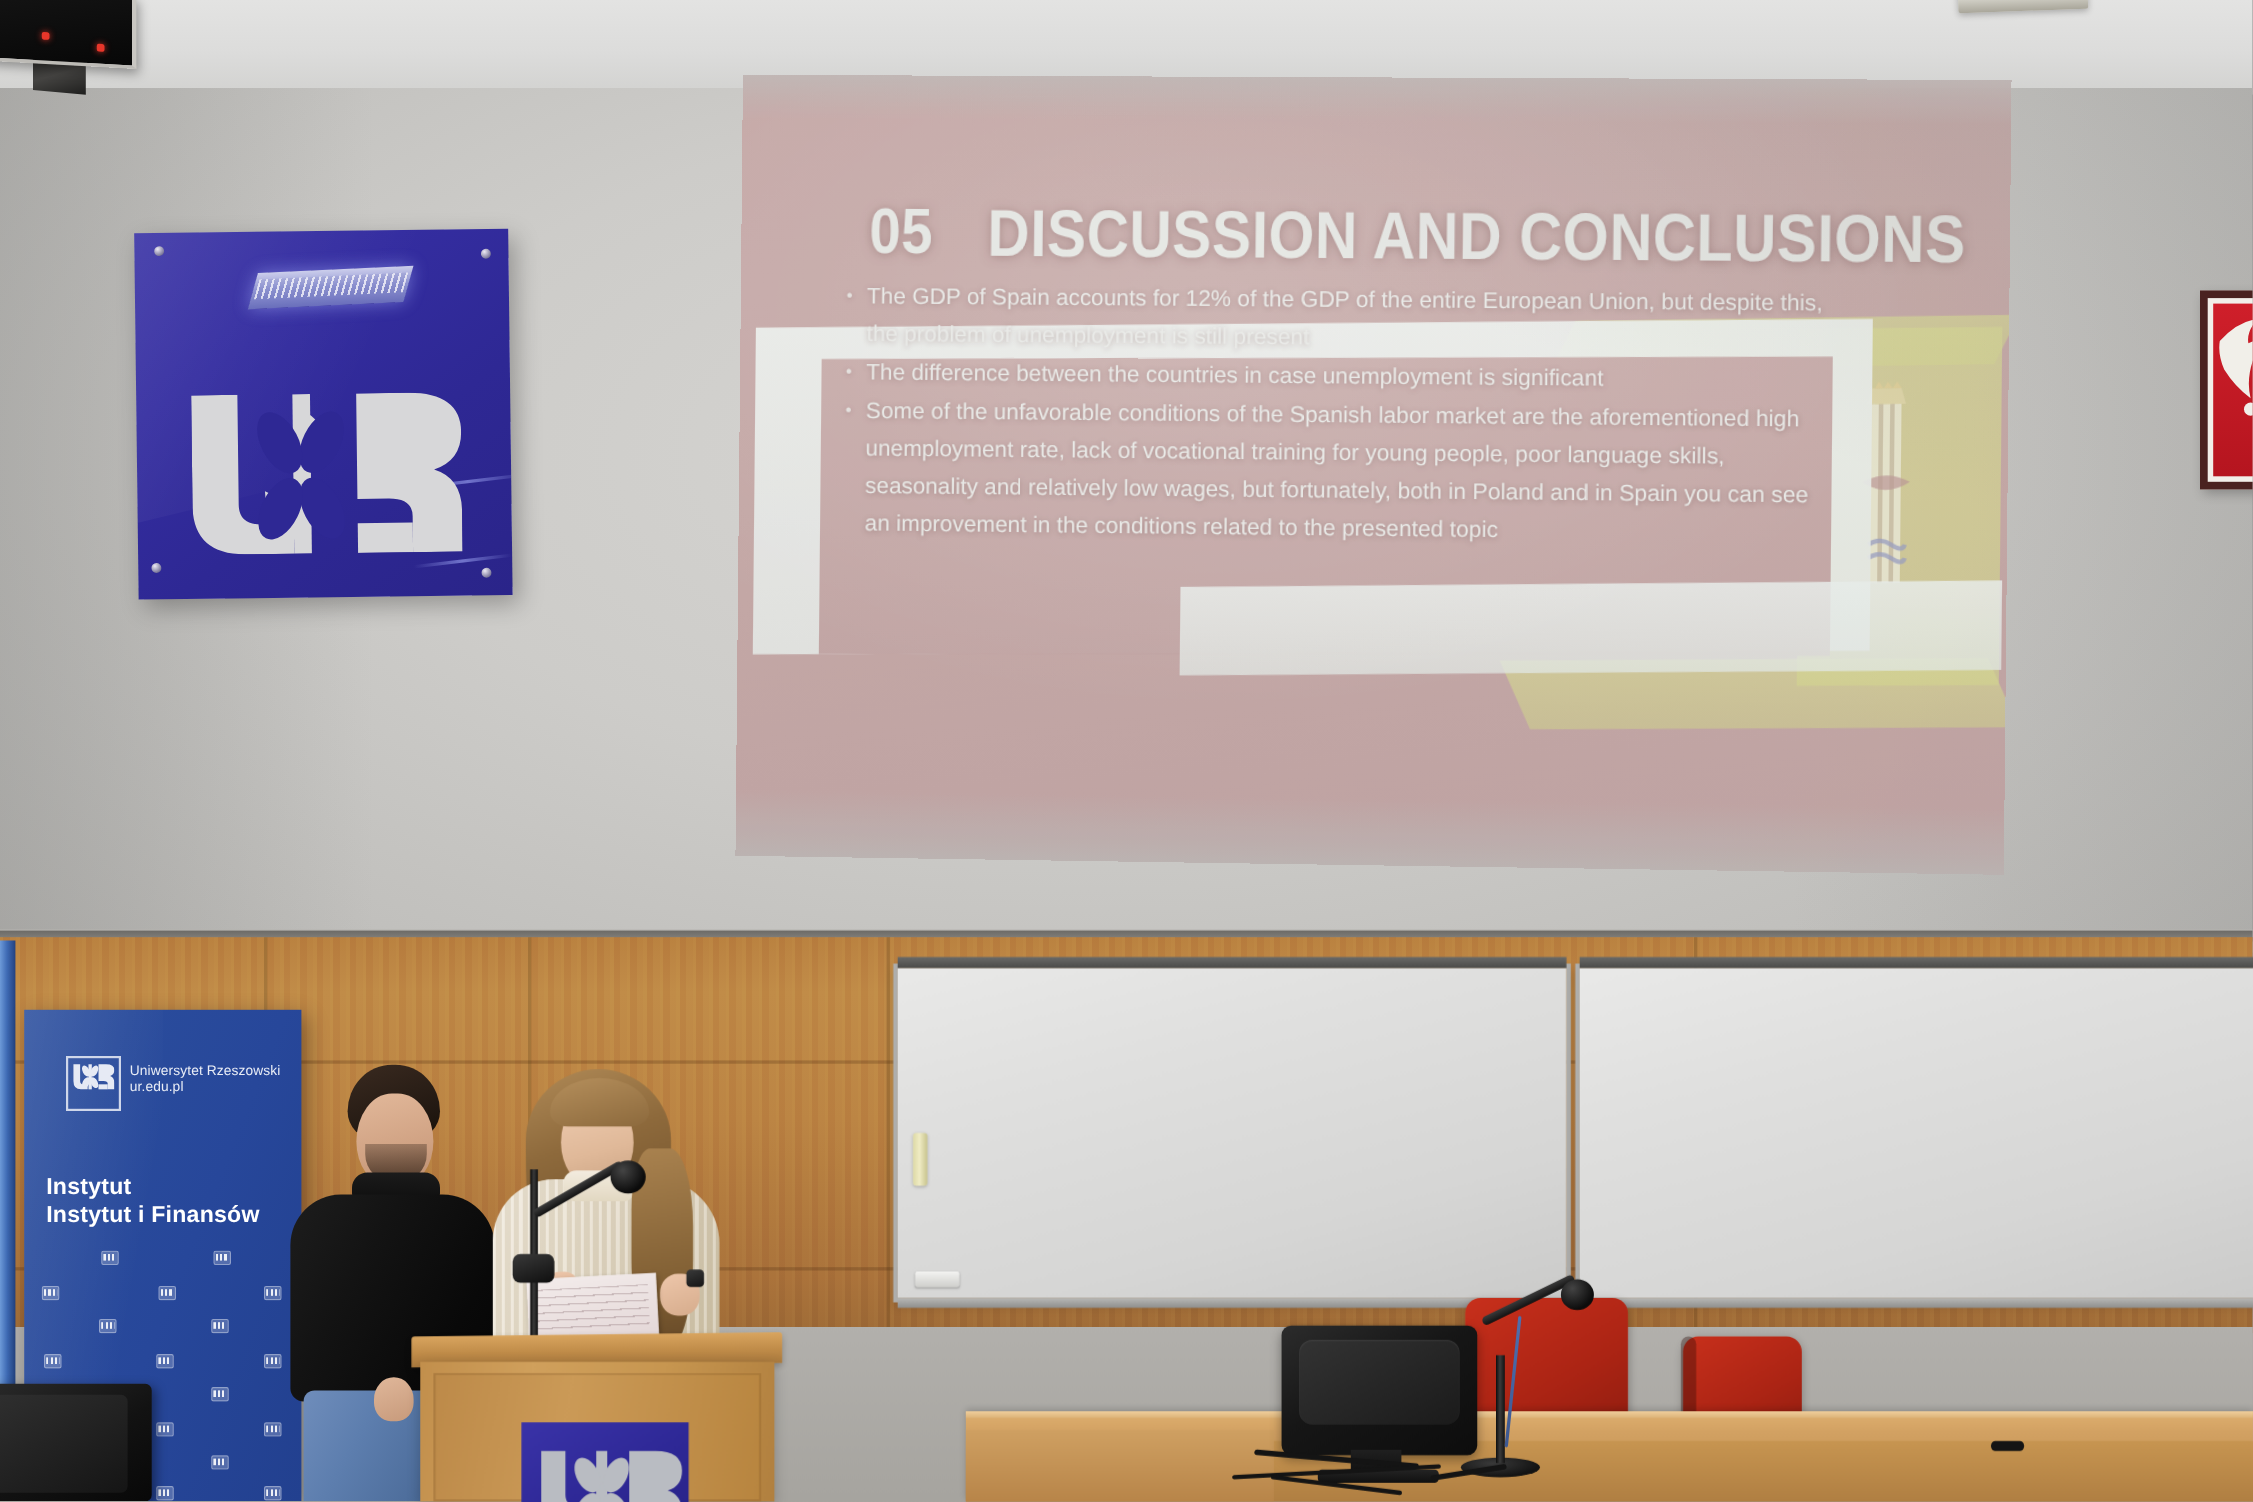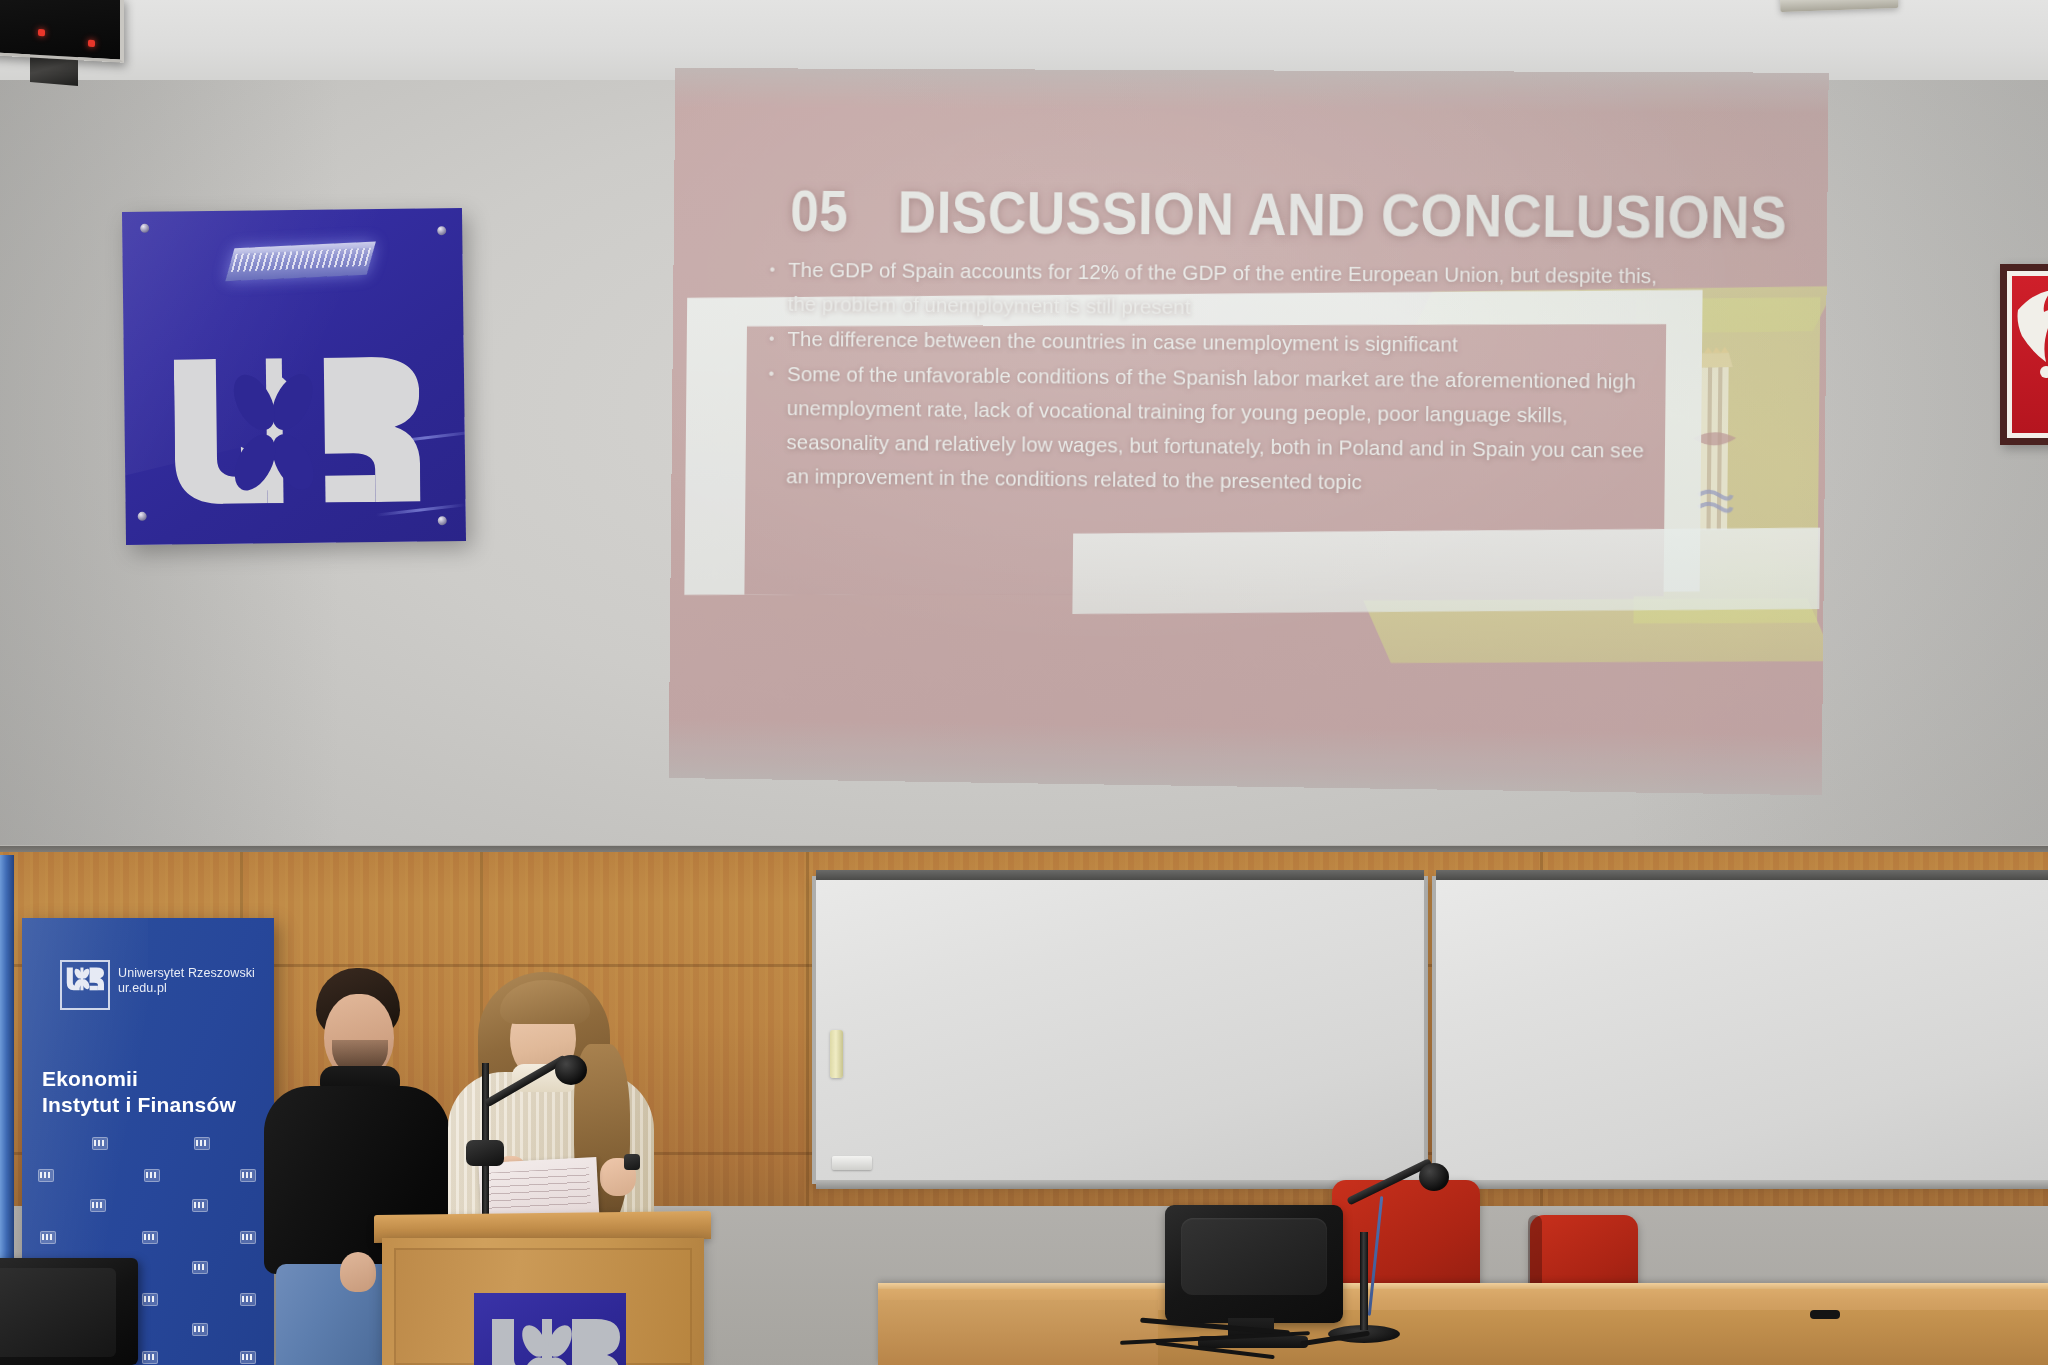--- a/index.html
+++ b/index.html
@@ -578,21 +578,21 @@
         <ellipse cx="32" cy="48" rx="8" ry="14" fill="#e6eaf4" transform="rotate(27 32 48)"></ellipse>
       </svg>
     </div>
 
     <div class="banner-uni">
       <div>Uniwersytet Rzeszowski</div>
       <div>ur.edu.pl</div>
     </div>
 
     <div class="banner-head">
-      <div>Ekonomii</div>
+      <div>Instytut</div>
       <div>Instytut i Finansów</div>
     </div>
 
     <div class="banner-pattern">
       <div class="pat-mark" style="left:16px;top:36px;"></div>
       <div class="pat-mark" style="left:70px;top:4px;"></div>
       <div class="pat-mark" style="left:122px;top:36px;"></div>
       <div class="pat-mark" style="left:172px;top:4px;"></div>
       <div class="pat-mark" style="left:218px;top:36px;"></div>
       <div class="pat-mark" style="left:18px;top:98px;"></div>

